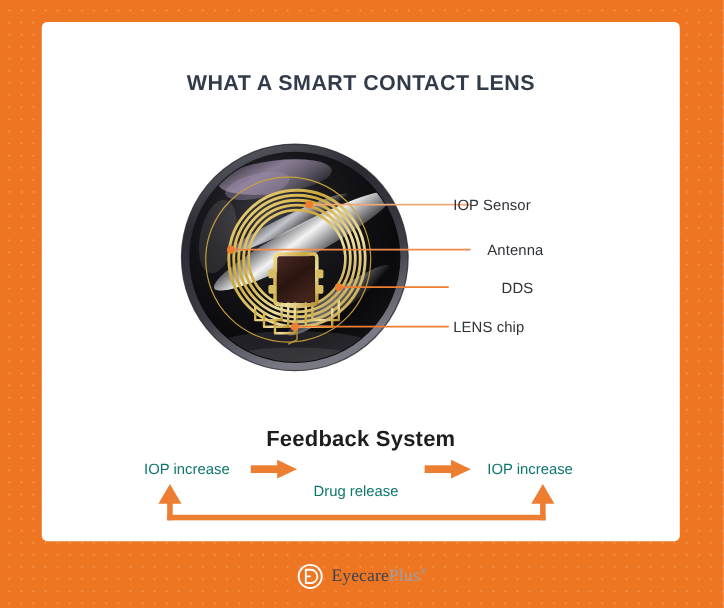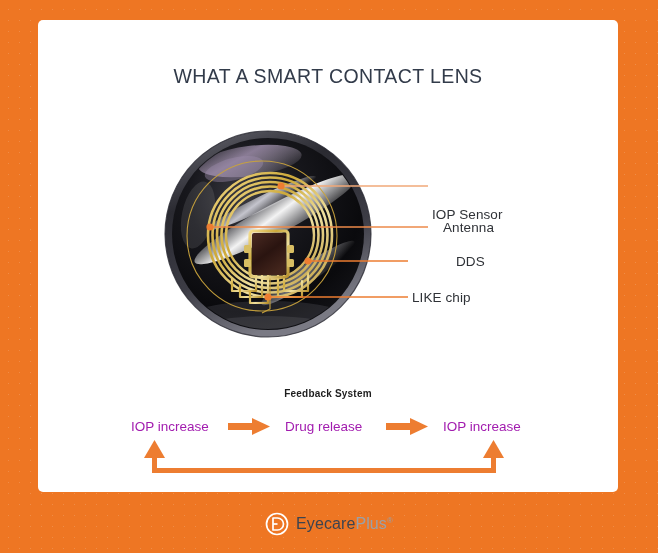--- a/index.html
+++ b/index.html
@@ -16,61 +16,61 @@
     background-position:3px 4px;
     pointer-events:none;
   }
   #card{
     position:absolute;left:38px;top:20px;width:580px;height:472px;
     background:#ffffff;border-radius:5px;overflow:hidden;
   }
   #title{
     position:absolute;left:0;top:44px;width:580px;
     text-align:center;color:#323b4a;
-    font-size:19.5px;font-weight:normal;letter-spacing:0.4px;line-height:25px;
+    font-size:19.5px;font-weight:bold;letter-spacing:0.4px;line-height:25px;
   }
   #title .l2{display:block;}
 
   
   #lens-wrap{position:absolute;left:120px;top:103px;width:220px;height:222px;}
   #lens-svg{display:block;}
 
   
   .callout{position:absolute;height:18px;display:flex;align-items:center;}
   .callout .lbl{
     font-size:13.5px;color:#2f3237;white-space:nowrap;letter-spacing:0.1px;
   }
-  #co-iop   {left:394px;top:157px;margin-top:28px;}
+  #co-iop   {left:374px;top:157px;}
   #co-ant   {left:405px;top:198px;}
   #co-dds   {left:374px;top:232px;margin-left:44px;}
   #co-asic  {left:374px;top:268px;}
 
   
   #leaders{position:absolute;left:0;top:0;width:580px;height:472px;pointer-events:none;}
 
   
   #fb-title{
     position:absolute;left:0;top:368px;width:580px;text-align:center;
-    font-size:10px;font-weight:bold;color:#1d1d1d;letter-spacing:0.2px;
+    font-size:20px;font-weight:bold;color:#1d1d1d;letter-spacing:0.2px;
   }
   .fb-step{
-    position:absolute;top:399px;font-size:13.5px;color:#a21caf;white-space:nowrap;
+    position:absolute;top:399px;font-size:13.5px;color:#0f766e;white-space:nowrap;
   }
   #fb-s0{left:93px;}
-  #fb-s1{left:247px;}
+  #fb-s1{left:247px;margin-top:20px;}
   #fb-s2{left:405px;}
   #fb-svg{position:absolute;left:0;top:386px;width:580px;height:80px;}
 
   
   #logo{
     position:absolute;left:0;top:508px;width:658px;height:32px;
     display:flex;align-items:center;justify-content:center;gap:7px;
   }
   #logo-mark{width:24px;height:24px;display:block;}
-  .logo-text{font-size:16px;letter-spacing:0.1px;}
+  .logo-text{font-size:16px;letter-spacing:0.1px;font-family:Liberation Serif, serif;}
   .logo-eyecare{color:#3d4450;font-weight:normal;}
   .logo-plus{color:#9aa0a8;font-weight:normal;}
   .logo-reg{font-size:8px;color:#9aa0a8;vertical-align:super;}
 </style>
 </head>
 <body>
 
 <div id="dots"></div>
 
 <div id="card">
@@ -196,21 +196,21 @@
   <div class="callout" id="co-iop">
     <span class="lbl">IOP Sensor</span>
   </div>
   <div class="callout" id="co-ant">
     <span class="lbl">Antenna</span>
   </div>
   <div class="callout" id="co-dds">
     <span class="lbl">DDS</span>
   </div>
   <div class="callout" id="co-asic">
-    <span class="lbl">LIKE chip</span>
+    <span class="lbl">LENS chip</span>
   </div>
 
   <div id="fb-title">Feedback System</div>
 
   <div class="fb-step" id="fb-s0">IOP increase</div>
   <div class="fb-step" id="fb-s1">Drug release</div>
   <div class="fb-step" id="fb-s2">IOP increase</div>
 
   <svg id="fb-svg" viewBox="0 0 580 80">
 

